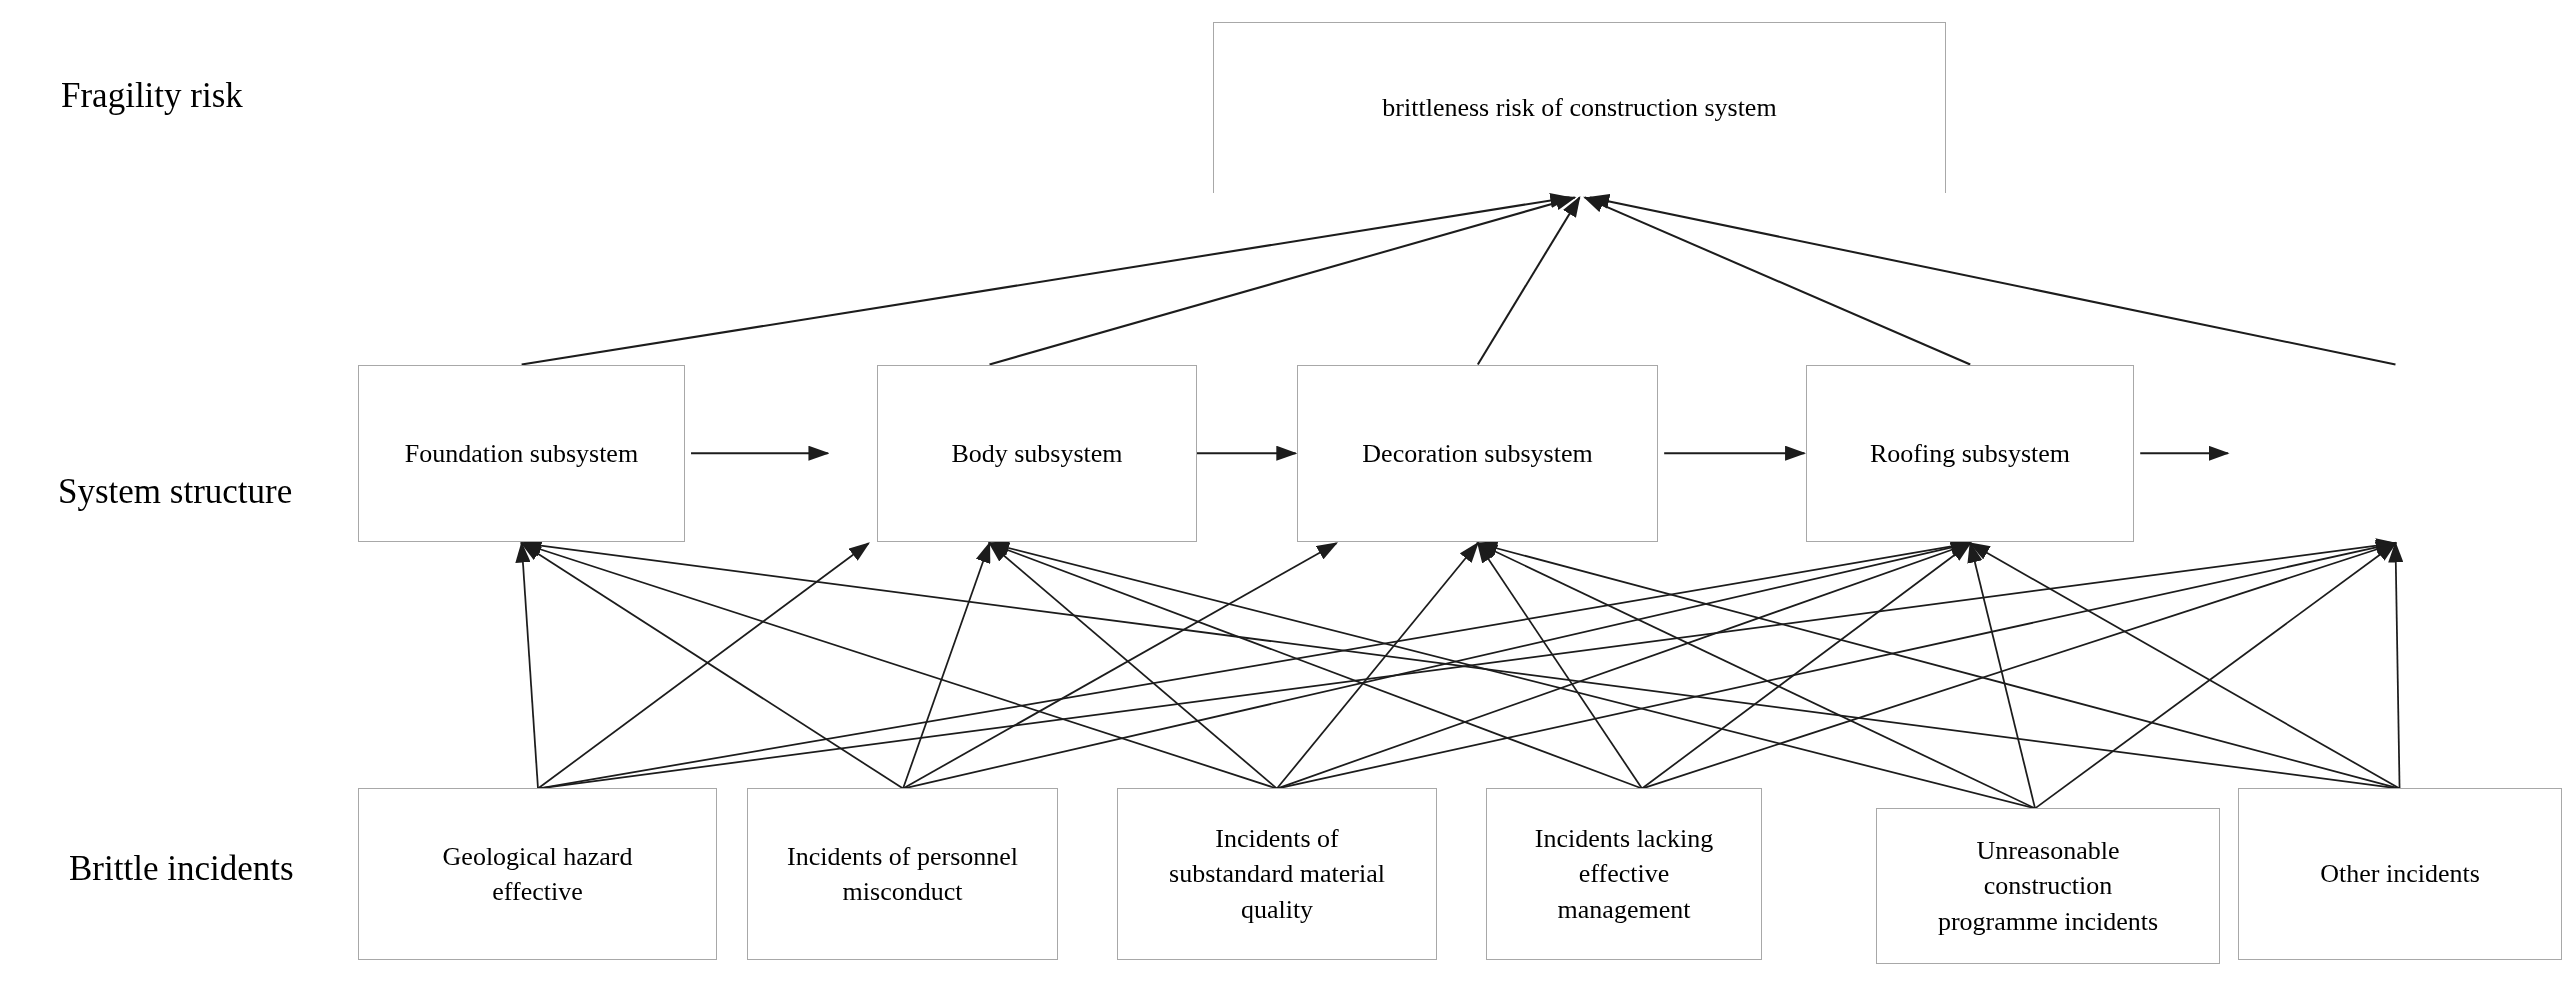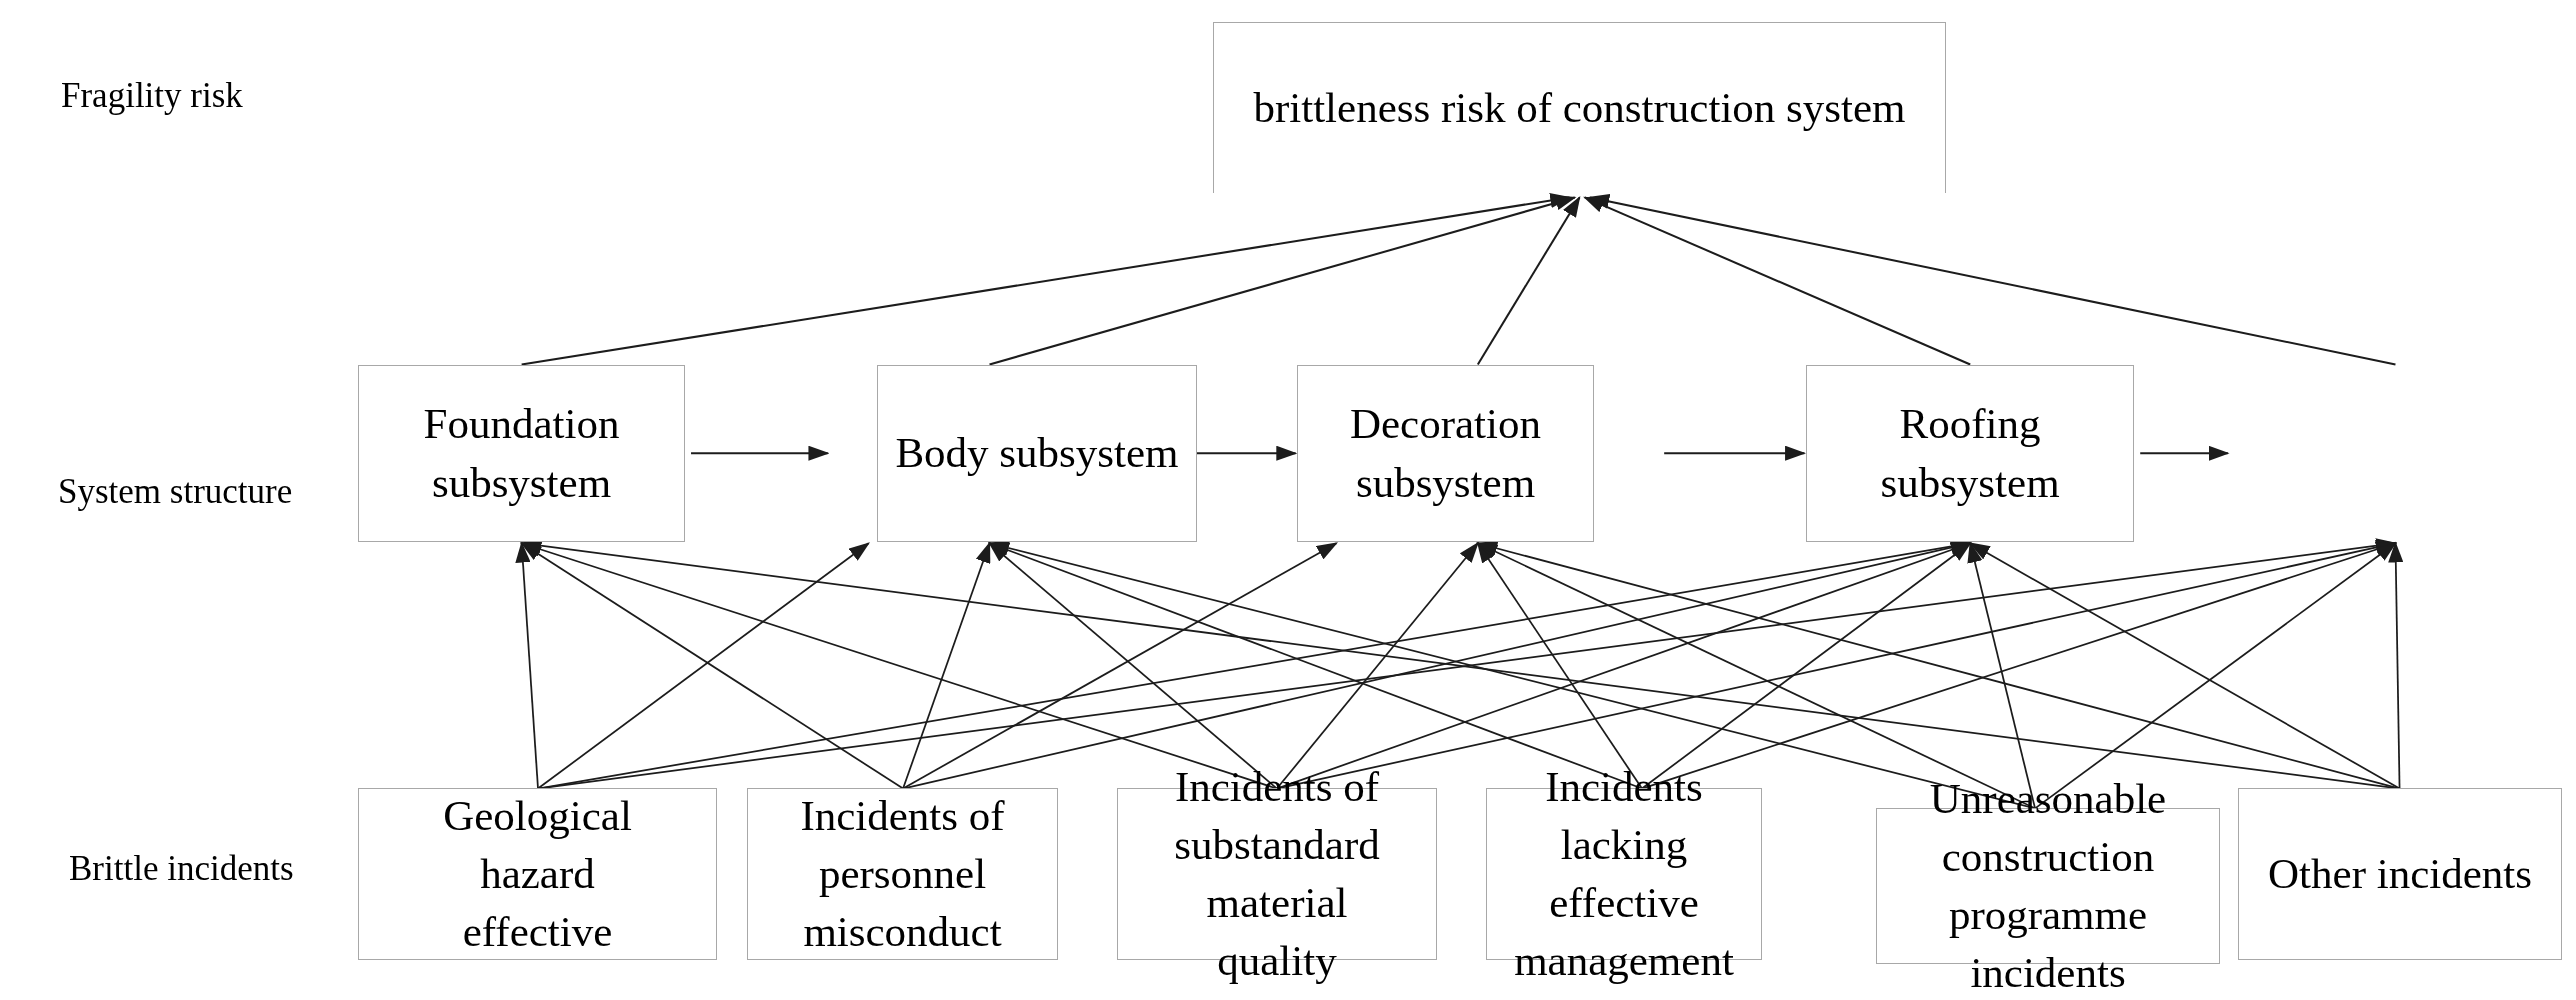--- a/index.html
+++ b/index.html
@@ -8,27 +8,27 @@
     position:relative;width:2576px;height:1000px;background:#ffffff;
     font-family:"Liberation Serif","DejaVu Serif",serif;color:#000;
     overflow:hidden;
     border-radius:8px;
   }
   .wires{position:absolute;left:0;top:0;width:2576px;height:1000px;z-index:1;}
   .box{
     position:absolute;z-index:2;background:#ffffff;
     border:1.8px solid #a8a8a8;
     display:flex;align-items:center;justify-content:center;
-    text-align:center;font-size:43px;line-height:1.35;
+    text-align:center;font-size:26px;line-height:1.35;
   }
   .risk-box{left:1213px;top:22px;width:733px;height:171px;border-bottom:none;padding:0 11.7px;}
   
   .t1{left:358px;top:365px;width:327px;height:177px;padding:0 36px;}
   .t2{left:829px;top:365px;width:320px;height:177px;padding:0 11.7px;margin-left:48px;}
-  .t3{left:1297px;top:365px;width:297px;height:177px;padding:0 43px;}
+  .t3{left:1297px;top:365px;width:361px;height:177px;padding:0 43px;}
   .t4{left:1806px;top:365px;width:328px;height:177px;padding:0 42px;}
   .t5{left:2230px;top:365px;width:332px;height:177px;padding:0 9.4px;}
   
   .b1{left:358px;top:788px;width:359px;height:172px;padding:0 56px;}
   .b2{left:747px;top:788px;width:311px;height:172px;padding:0 35px;}
   .b3{left:1117px;top:788px;width:320px;height:172px;padding:0 35px;}
   .b4{left:1486px;top:788px;width:276px;height:172px;padding:0 23.4px;}
   .b5{left:1876px;top:808px;width:344px;height:156px;padding:0 56px;}
   .b6{left:2238px;top:788px;width:324px;height:172px;padding:0 9.4px;}
   .row-label{position:absolute;z-index:2;font-size:35px;white-space:nowrap;}

